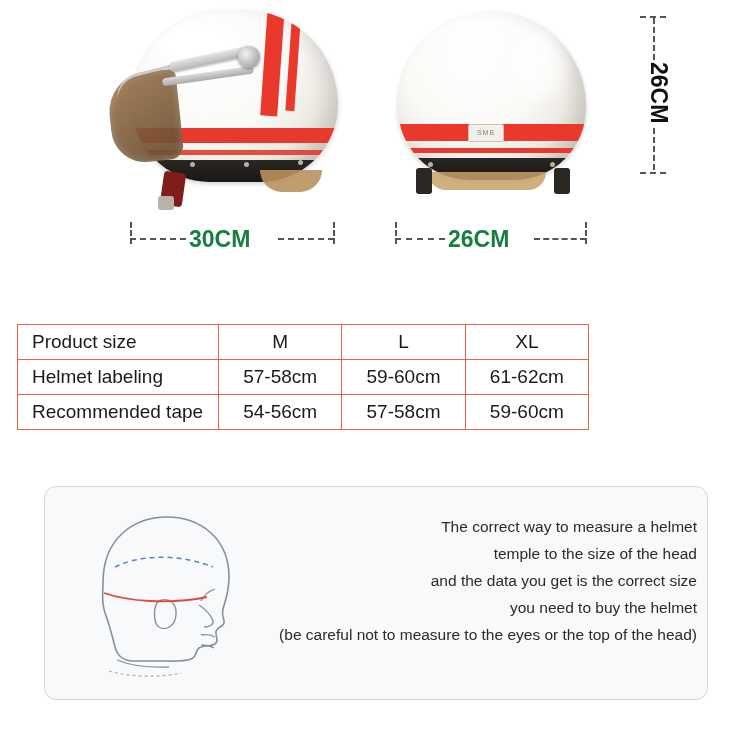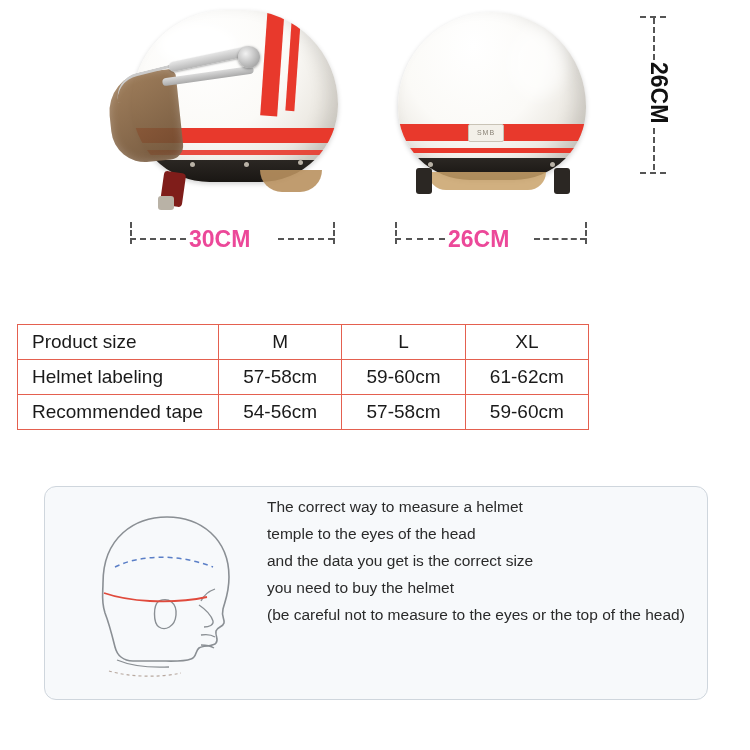--- a/index.html
+++ b/index.html
@@ -293,21 +293,21 @@
   }
   .dim-tick {
     position: absolute;
     width: 0;
     border-left: 2px dashed #555;
   }
   .dim-label {
     position: absolute;
     font-size: 23px;
     font-weight: bold;
-    color: #ec4899;
+    color: #15803d;
     font-family: "Liberation Sans", sans-serif;
   }
   .dim-label-vert {
     position: absolute;
     font-size: 23px;
     font-weight: bold;
     color: #111;
     transform: rotate(90deg);
     transform-origin: left top;
     white-space: nowrap;
@@ -358,23 +358,23 @@
   .head-figure {
     position: absolute;
     left: 28px;
     top: 18px;
     width: 200px;
     height: 175px;
   }
   .note-lines {
     position: absolute;
     left: 222px;
-    top: 6px;
+    top: 26px;
     width: 430px;
-    text-align: left;
+    text-align: right;
   }
   .note-lines div {
     font-size: 15.5px;
     color: #2a2a2a;
     line-height: 27px;
     white-space: nowrap;
   }
 </style>
 </head>
 <body>
@@ -486,20 +486,20 @@
         <path d="M36 166 C56 172 86 173 108 168" fill="none" stroke="#b8a9a0" stroke-width="1.2" stroke-dasharray="3 3"></path>
 
         <path d="M31 88 C54 96 96 100 134 92" fill="none" stroke="#e04a3c" stroke-width="1.8"></path>
 
         <path d="M42 62 C66 50 104 48 140 62" fill="none" stroke="#5b7fc7" stroke-width="1.5" stroke-dasharray="5 4"></path>
       </svg>
     </div>
 
     <div class="note-lines">
       <div>The correct way to measure a helmet</div>
-      <div>temple to the eyes of the head</div>
+      <div>temple to the size of the head</div>
       <div>and the data you get is the correct size</div>
       <div>you need to buy the helmet</div>
       <div>(be careful not to measure to the eyes or the top of the head)</div>
     </div>
   </div>
 
 </div>
 
 </body></html>

